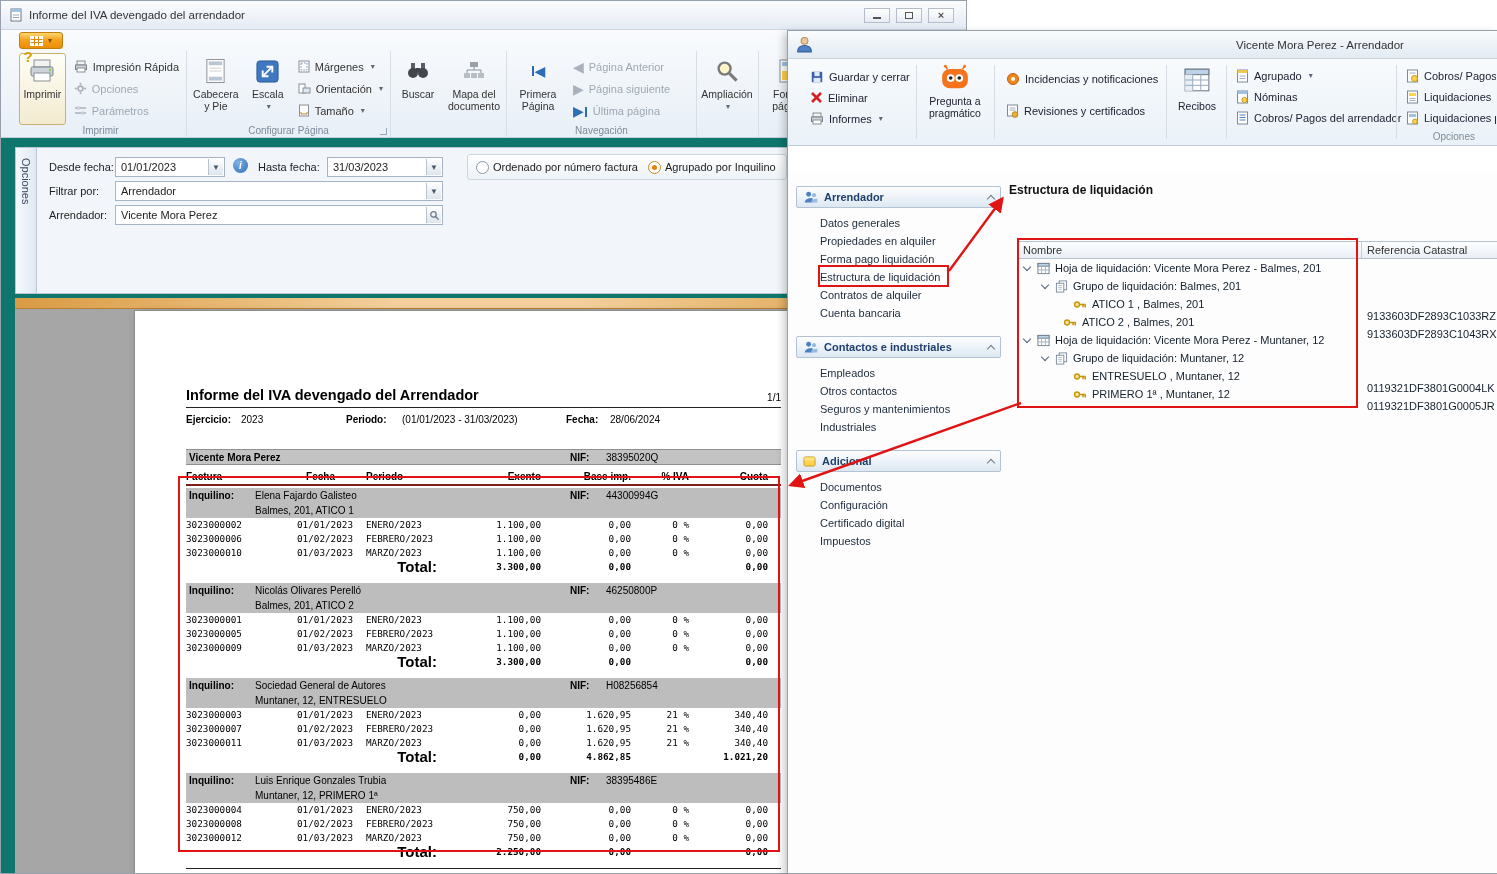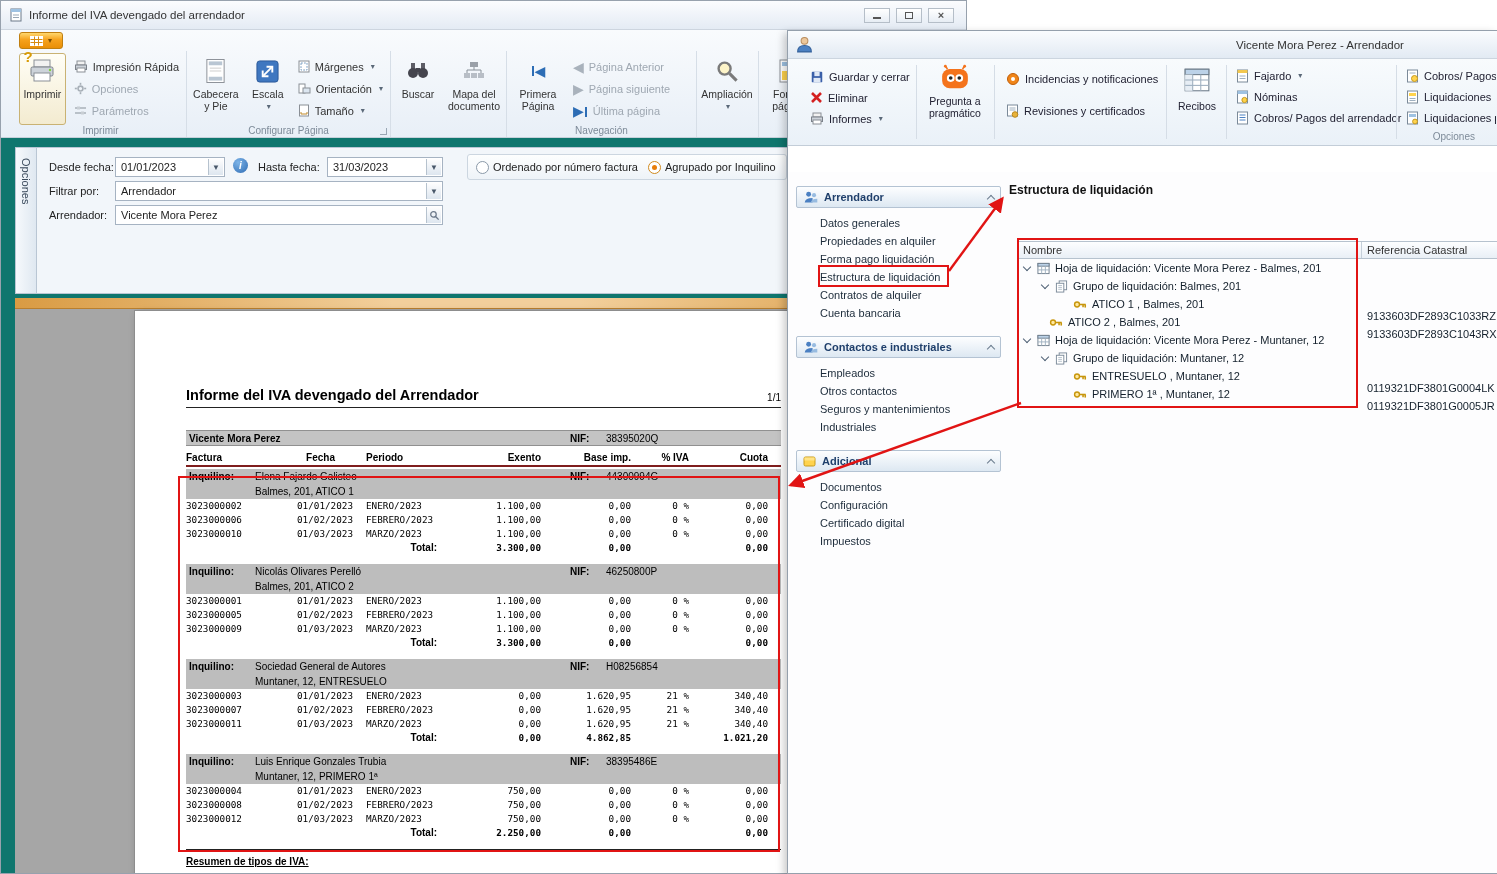--- a/index.html
+++ b/index.html
@@ -65,21 +65,21 @@
 .landlord .nm{font-weight:bold;}
 .abs384{position:absolute;left:384px;font-weight:bold;}
 .abs420{position:absolute;left:420px;}
 .rpt-cols,.rpt-row{display:grid;grid-template-columns:95px 72px 118px 70px 90px 58px 79px;}
 .rpt-cols{font-weight:bold;border-bottom:2px solid #7f1d1d;padding:3px 0 2px;margin-top:3px;}
 .hc1{text-align:right;padding-right:18px;} .hc2{padding-left:13px;} .hc3,.hc4,.hc5,.hc6{text-align:right;}
 .rpt-row{height:14px;line-height:14px;font-family:"DejaVu Sans Mono",monospace;font-size:9.3px;}
 .rpt-row .c1,.rpt-row .c3,.rpt-row .c4,.rpt-row .c5,.rpt-row .c6{text-align:right;}
 .rpt-row .c2{padding-left:13px;}
 .rpt-total{font-weight:bold;}
-.rpt-total .c2{text-align:right;padding-right:34px;font-family:"Liberation Sans",sans-serif;font-size:10px;}
+.rpt-total .c2{text-align:right;padding-right:34px;font-family:"Liberation Sans",sans-serif;font-size:15px;}
 .rpt-grp{margin-bottom:9px;}
 .rpt-grp:first-child{margin-top:2px;}
 .rpt-band{background:#bdbdbd;height:30px;}
 .band-l1{position:relative;height:15px;line-height:15px;padding-left:3px;}
 .band-l1 .inq{font-weight:bold;display:inline-block;width:66px;}
 .band-l2{height:15px;line-height:15px;padding-left:69px;}
 .rpt-resumen{border-top:1px solid #222;margin-top:8px;padding-top:6px;font-weight:bold;text-decoration:underline;}
 
 
 .rw{position:absolute;left:787px;top:30px;width:710px;height:844px;background:#fff;border:1px solid #95a0ac;border-right:none;z-index:10;box-shadow:-3px 3px 8px rgba(0,0,0,.22);}
@@ -411,20 +411,28 @@
     </div>
 
     <div class="preview">
       <div class="preview-glow"></div>
       <div class="page">
         <div class="rpt">
           <div class="rpt-head">
             <span class="rpt-title">Informe del IVA devengado del Arrendador</span>
             <span>1/1</span>
           </div>
+          <div class="rpt-meta">
+            <span class="bold" style="left:0">Ejercicio:</span>
+            <span style="left:55px">2023</span>
+            <span class="bold" style="left:160px">Periodo:</span>
+            <span style="left:216px">(01/01/2023 - 31/03/2023)</span>
+            <span class="bold" style="left:380px">Fecha:</span>
+            <span style="left:424px">28/06/2024</span>
+          </div>
           <div class="landlord">
             <span class="nm">Vicente Mora Perez</span>
             <span class="abs384">NIF:</span>
             <span class="abs420">38395020Q</span>
           </div>
           <div class="rpt-cols">
             <span class="hc0">Factura</span>
             <span class="hc1">Fecha</span>
             <span class="hc2">Periodo</span>
             <span class="hc3">Exento</span>
@@ -707,21 +715,21 @@
       <div class="rcol" style="left:444px;top:7px">
         <div class="rbtn">
           <span class="ic">
               <svg width="13" height="14" viewBox="0 0 13 14">
                 <rect x="1.5" y="1" width="10" height="12" fill="#fff" stroke="#7b8a99"></rect>
                 <rect x="1.5" y="1" width="10" height="3" fill="#f3c84f"></rect>
                 <line x1="3.5" y1="7" x2="9.5" y2="7" stroke="#9fb0c0"></line>
                 <line x1="3.5" y1="9.5" x2="9.5" y2="9.5" stroke="#9fb0c0"></line>
               </svg>
             </span>
-          <span>Fajardo</span>
+          <span>Agrupado</span>
           <span class="dd">▾</span>
         </div>
         <div class="rbtn">
           <span class="ic">
               <svg width="13" height="14" viewBox="0 0 13 14">
                 <rect x="1.5" y="1" width="10" height="12" fill="#fff" stroke="#7b8a99"></rect>
                 <rect x="1.5" y="1" width="10" height="3" fill="#9fc2e2"></rect>
                 <circle cx="8.5" cy="10" r="2.6" fill="#ffd34d" stroke="#c79a1d"></circle>
               </svg>
             </span>
@@ -872,21 +880,21 @@
                 <svg width="14" height="13" viewBox="0 0 16 14">
                   <circle cx="4.6" cy="7" r="2.8" fill="#ffe9a0" stroke="#c8960c" stroke-width="1.6"></circle>
                   <line x1="7.5" y1="7" x2="14.5" y2="7" stroke="#c8960c" stroke-width="1.8"></line>
                   <line x1="11.5" y1="7" x2="11.5" y2="10" stroke="#c8960c" stroke-width="1.8"></line>
                   <line x1="14" y1="7" x2="14" y2="10.5" stroke="#c8960c" stroke-width="1.8"></line>
                 </svg>
               </span>
               <span class="ttext">ATICO 1 , Balmes, 201</span>
               <span class="ref">9133603DF2893C1033RZ</span>
             </div>
-            <div class="trow" style="padding-left: 18px;">
+            <div class="trow" style="padding-left: 32px;">
               <span class="chevsp"></span>
               <span class="tico">
                 <svg width="14" height="13" viewBox="0 0 16 14">
                   <circle cx="4.6" cy="7" r="2.8" fill="#ffe9a0" stroke="#c8960c" stroke-width="1.6"></circle>
                   <line x1="7.5" y1="7" x2="14.5" y2="7" stroke="#c8960c" stroke-width="1.8"></line>
                   <line x1="11.5" y1="7" x2="11.5" y2="10" stroke="#c8960c" stroke-width="1.8"></line>
                   <line x1="14" y1="7" x2="14" y2="10.5" stroke="#c8960c" stroke-width="1.8"></line>
                 </svg>
               </span>
               <span class="ttext">ATICO 2 , Balmes, 201</span>

